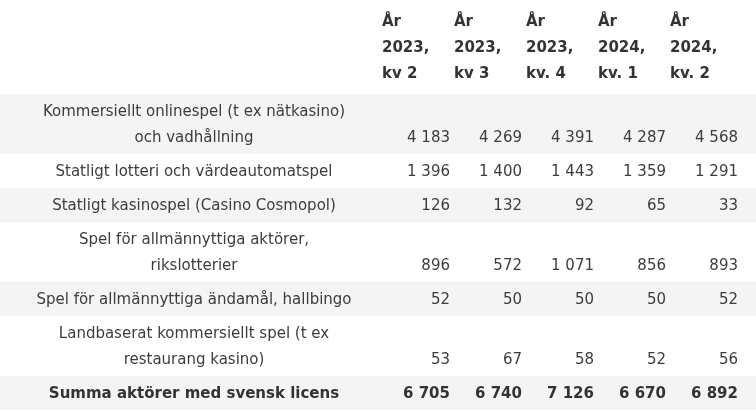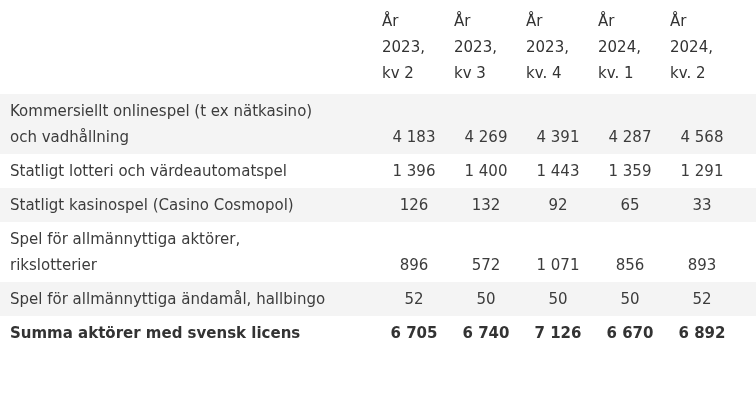--- a/index.html
+++ b/index.html
@@ -25,41 +25,41 @@
     table-layout: fixed;
     font-size: 15px;
     line-height: 26px;
     color: var(--text);
   }
   col.c-label { width: 378px; }
   col.c-num   { width: 72px; }
   col.c-pad   { width: 18px; }
 
   thead th {
-    font-weight: normal;
+    font-weight: bold;
     text-align: left;
     vertical-align: top;
     white-space: pre-line;
     padding: 8px 0 8px 4px;
     color: var(--text-bold);
   }
   thead th.label-head { padding-left: 10px; }
 
   tbody td, tbody th {
     vertical-align: bottom;
     padding: 4px 0;
     font-weight: normal;
   }
   tbody .label {
-    text-align: left;
+    text-align: center;
     white-space: pre-line;
     padding-left: 10px;
   }
   tbody .num {
-    text-align: center;
+    text-align: right;
     white-space: nowrap;
   }
   tbody tr:nth-child(odd) { background: var(--stripe-background); }
   tbody tr.total-row .label,
   tbody tr.total-row .num {
     font-weight: bold;
     color: var(--text-bold);
     margin-top: 16px;
   }
 </style>
@@ -139,20 +139,30 @@
       </tr>
       <tr>
         <td class="label">Spel för allmännyttiga ändamål, hallbingo</td>
         <td class="num">52</td>
         <td class="num">50</td>
         <td class="num">50</td>
         <td class="num">50</td>
         <td class="num">52</td>
         <td></td>
       </tr>
+      <tr>
+        <td class="label">Landbaserat kommersiellt spel (t ex
+restaurang kasino)</td>
+        <td class="num">53</td>
+        <td class="num">67</td>
+        <td class="num">58</td>
+        <td class="num">52</td>
+        <td class="num">56</td>
+        <td></td>
+      </tr>
       <tr class="total-row">
         <td class="label">Summa aktörer med svensk licens</td>
         <td class="num">6 705</td>
         <td class="num">6 740</td>
         <td class="num">7 126</td>
         <td class="num">6 670</td>
         <td class="num">6 892</td>
         <td></td>
       </tr>
     </tbody>

